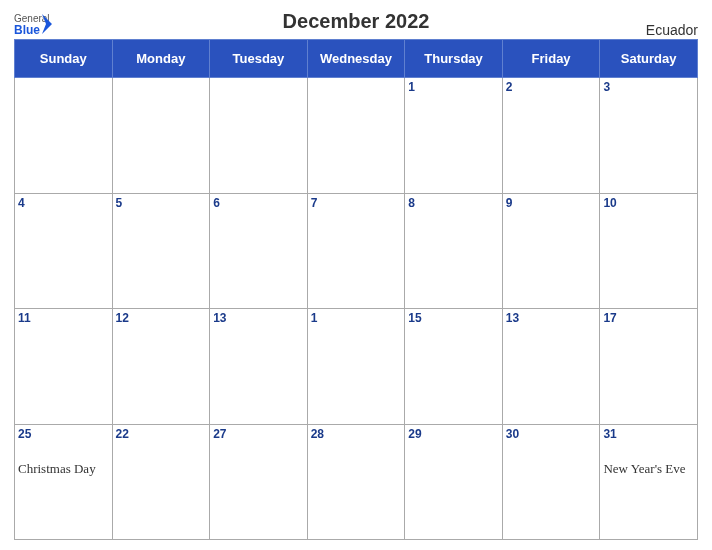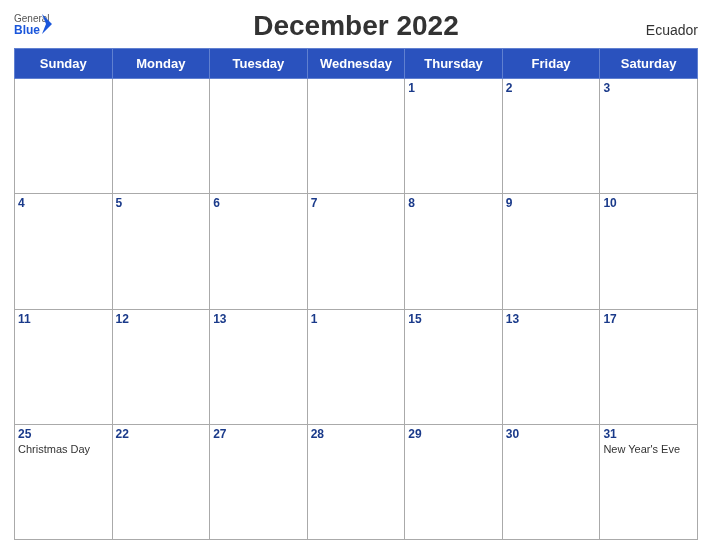--- a/index.html
+++ b/index.html
@@ -26,21 +26,21 @@
     }
     .logo-wrapper {
       position: absolute;
       left: 0;
       top: 0;
       display: flex;
       align-items: center;
       gap: 2px;
     }
     .month-title {
-      font-size: 28px;
+      font-size: 20px;
       font-weight: bold;
       color: #333;
       text-align: center;
     }
     .country-label {
       position: absolute;
       right: 0;
       top: 12px;
       font-size: 14px;
       color: #333;
@@ -50,45 +50,46 @@
       flex: 1;
       border-collapse: collapse;
       border: 1px solid #aaa;
     }
     .calendar-table th {
       background-color: #2a52be;
       color: #fff;
       font-size: 13px;
       font-weight: bold;
       text-align: center;
-      padding: 5px 2px;
+      padding: 11px 2px;
       border: 1px solid #6080d0;
       height: 30px;
     }
     .calendar-table td {
       border: 1px solid #aaa;
       vertical-align: top;
       padding: 2px 3px;
       width: calc(100% / 7);
       height: 72px;
       background: #fff;
       position: relative;
     }
     .day-number {
       font-size: 12px;
       color: #1a3a8a;
       font-weight: bold;
       display: block;
     }
     .event-text {
-      font-size: 11px;
+      font-size: 13px;
       color: #333;
       display: block;
-      margin-top: 2px;
+      margin-top: 20px;
       line-height: 1.2;
+      font-family: Liberation Serif, serif;
     }
     .empty-cell {
       background: #fff;
     }
     tr.week-row td {
       height: 68px;
     }
   </style>
 </head>
 <body>

